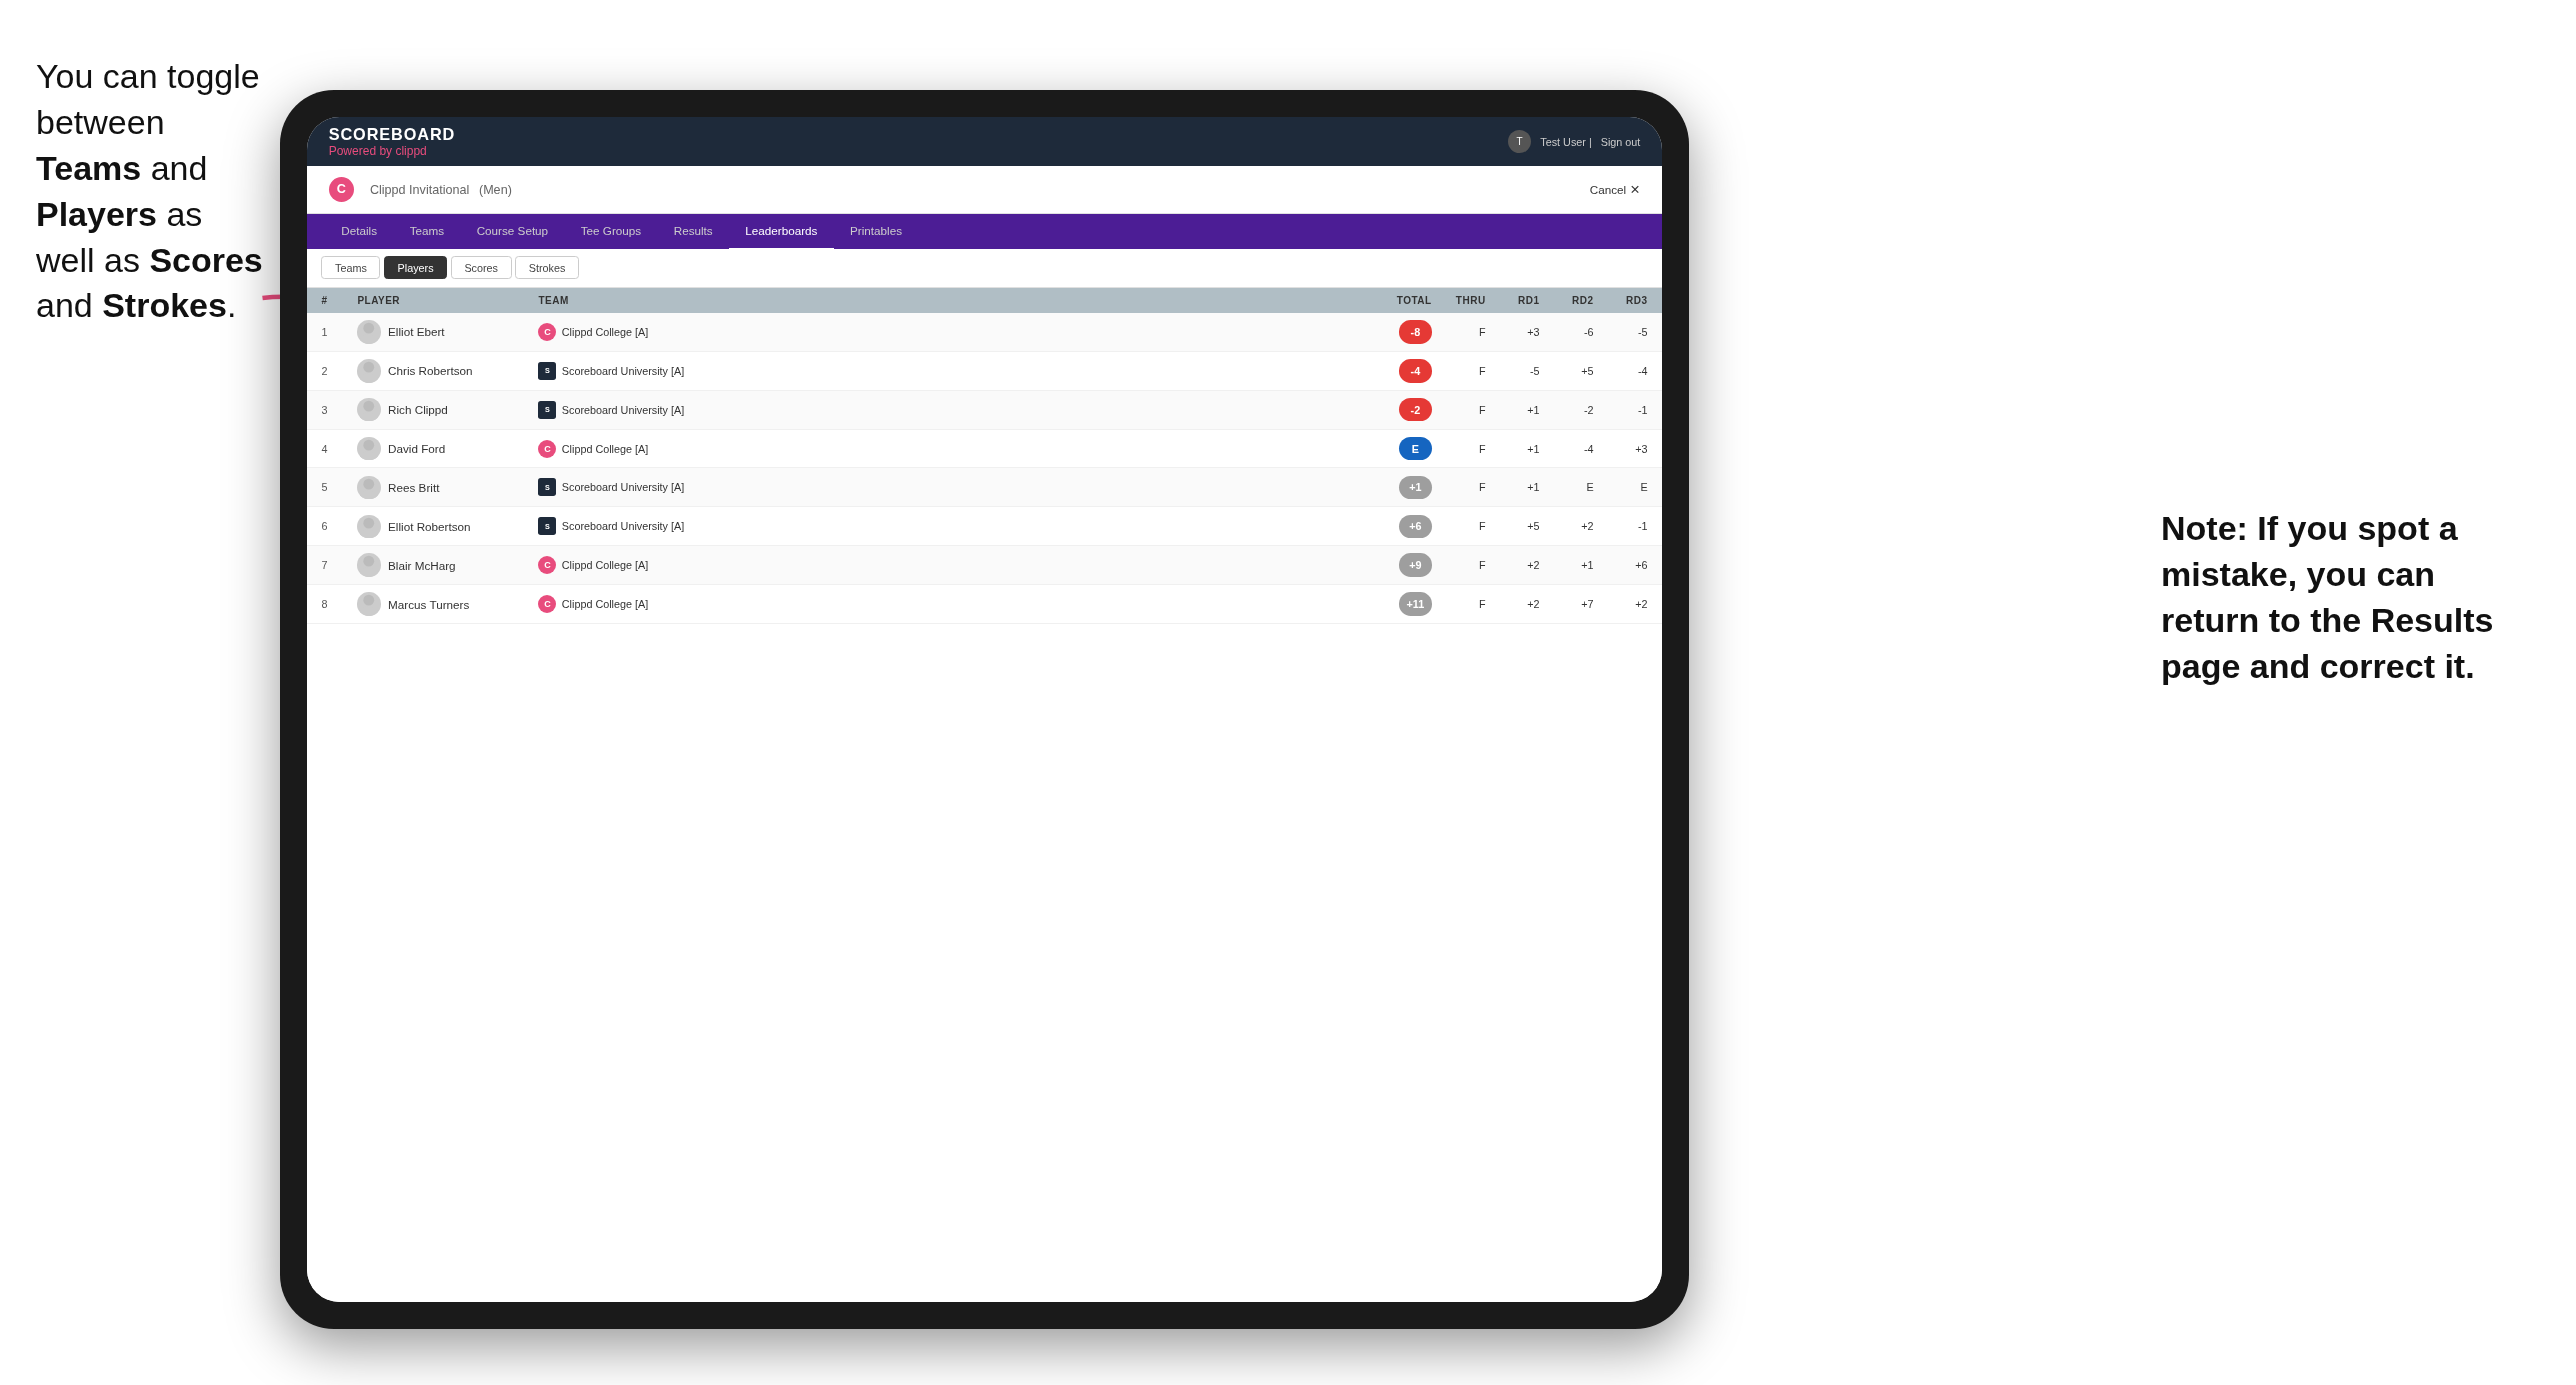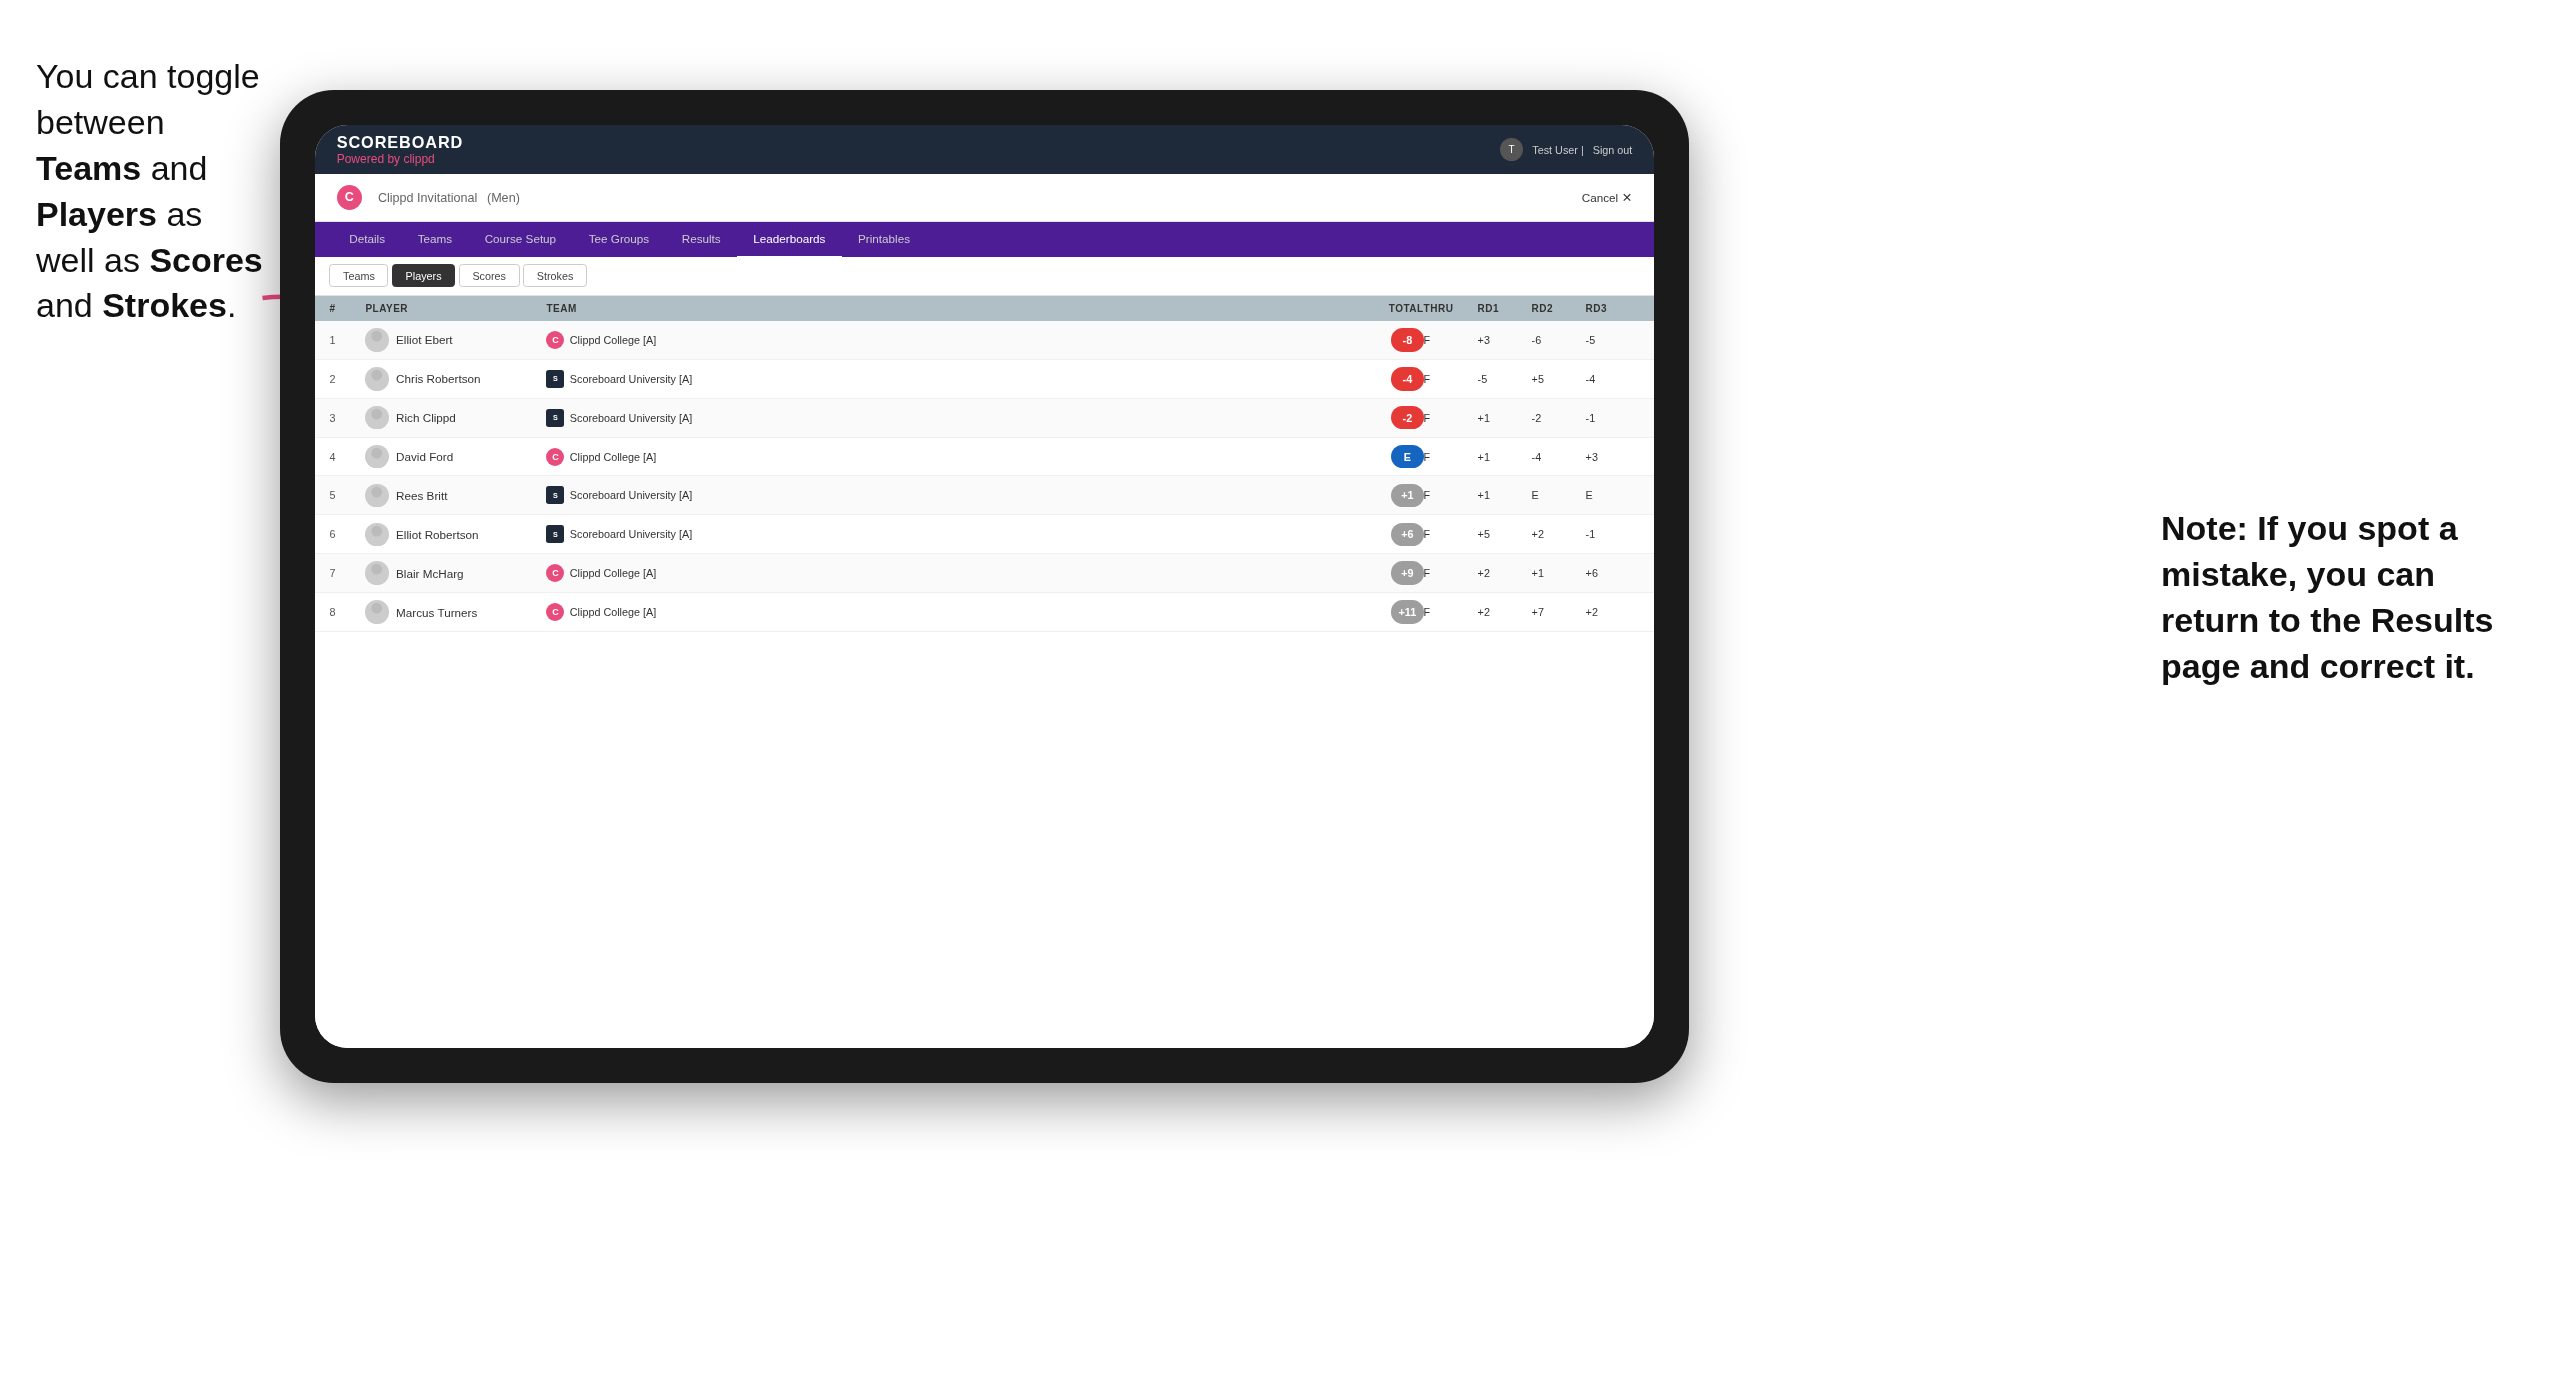--- a/index.html
+++ b/index.html
@@ -35,24 +35,24 @@
       color: #111;
     }
     .right-annotation strong { font-weight: 800; }
 
     
     .tablet-frame {
       position: absolute;
       left: 280px;
       top: 90px;
       width: 1409px;
-      height: 993px;
+      height: 1239px;
       background: #1a1a1a;
       border-radius: 54px;
-      padding: 35px;
+      padding: 27px;
       box-shadow: 0 18px 54px rgba(0,0,0,0.4);
     }
     .tablet-screen {
       width: 100%;
       height: 100%;
       background: #f0f0f0;
       border-radius: 32.5px;
       overflow: hidden;
       display: flex;
       flex-direction: column;
@@ -288,21 +288,21 @@
       justify-content: center;
       font-size: 10.8px;
       font-weight: 700;
       color: #fff;
     }
     .score-red { background: #e53935; }
     .score-blue { background: #1565c0; }
     .score-gray { background: #9e9e9e; }
 
     .col-right { text-align: right; }
-    .col-center { text-align: left; }
+    .col-center { text-align: right; }
 
     
     svg.arrow {
       position: absolute;
       left: 0;
       top: 0;
     }
   </style>
 </head>
 <body>

